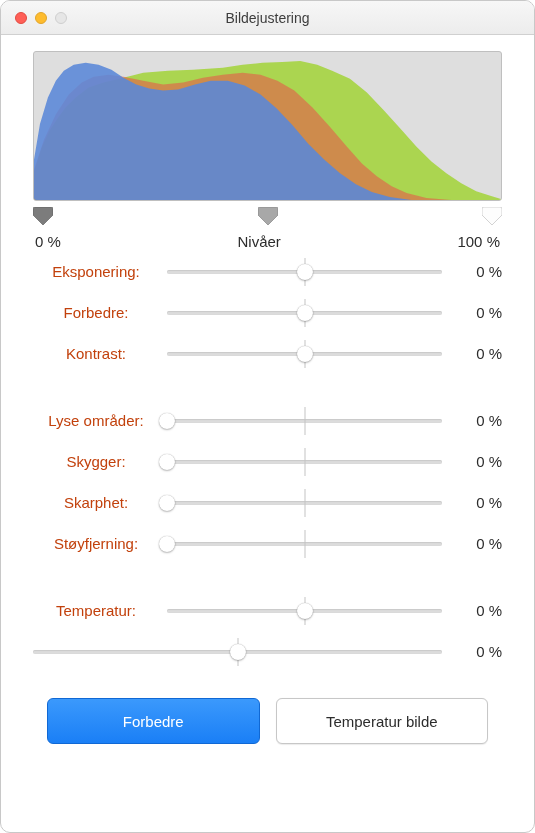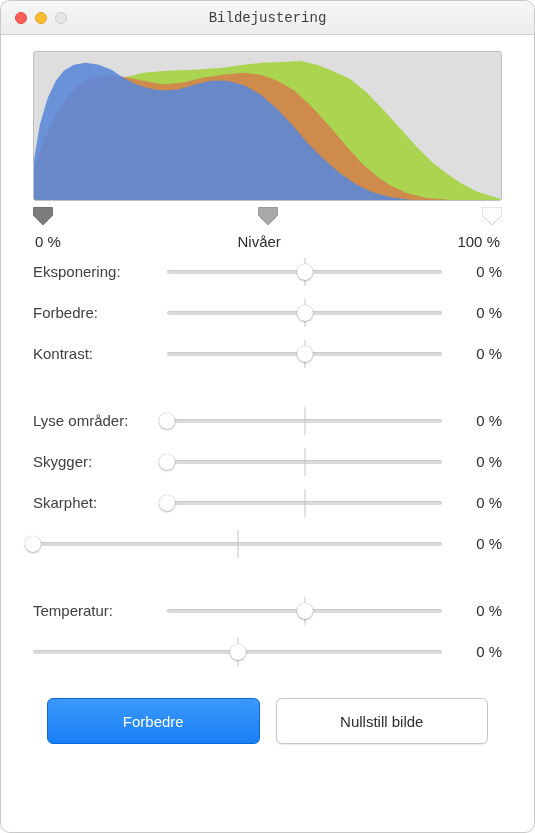--- a/index.html
+++ b/index.html
@@ -43,21 +43,20 @@
     .tl.red { background: #ff5f57; border: 0.5px solid #e24b41; }
     .tl.yellow { background: #febc2e; border: 0.5px solid #e2a52a; }
     .tl.green { background: #e6e6e6; border: 0.5px solid #cfcfcf; }
     .title {
       position: absolute;
       left: 0; right: 0;
       text-align: center;
       font-size: 14px;
       color: #3d3d3d;
       pointer-events: none;
-      font-family: Liberation Mono, monospace;
     }
     .content {
       padding: 16px 32px 20px 32px;
     }
     .histogram-box {
       width: 100%;
       height: 150px;
       background: #dedede;
       border: 1px solid #bfbfbf;
       border-radius: 3px;
@@ -104,23 +103,23 @@
     .row {
       display: flex;
       align-items: center;
       height: 41px;
     }
     .gap {
       height: 26px;
     }
     .label {
       width: 134px;
-      text-align: left;
+      text-align: center;
       font-size: 15px;
-      color: #404040;
+      color: #c2410c;
       padding-right: 8px;
       white-space: nowrap;
     }
     .value {
       width: 60px;
       text-align: right;
       font-size: 15px;
       color: #2c2c2c;
       padding-left: 4px;
     }
@@ -289,20 +288,21 @@
         <div class="row">
           <div class="label">Skarphet:</div>
           <div class="slider">
             <div class="track"></div>
             <div class="tick"></div>
             <div class="thumb" style="left: 0%;"></div>
           </div>
           <div class="value">0 %</div>
         </div>
         <div class="row">
+          <div class="label">Støyfjerning:</div>
           <div class="slider">
             <div class="track"></div>
             <div class="tick"></div>
             <div class="thumb" style="left: 0%;"></div>
           </div>
           <div class="value">0 %</div>
         </div>
         <div class="gap"></div>
         <div class="row">
           <div class="label">Temperatur:</div>
@@ -318,17 +318,17 @@
             <div class="track"></div>
             <div class="tick"></div>
             <div class="thumb" style="left: 50%;"></div>
           </div>
           <div class="value">0 %</div>
         </div>
       </div>
 
     <div class="buttons">
       <div class="btn primary">Forbedre</div>
-      <div class="btn secondary">Nullstill bilde</div>
+      <div class="btn secondary">Temperatur bilde</div>
     </div>
 
   </div>
 </div>
 
 </body></html>

